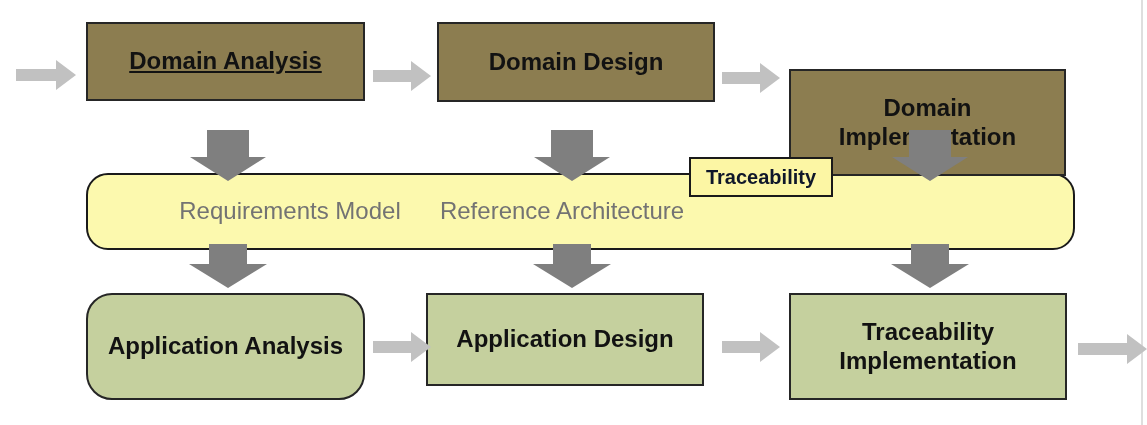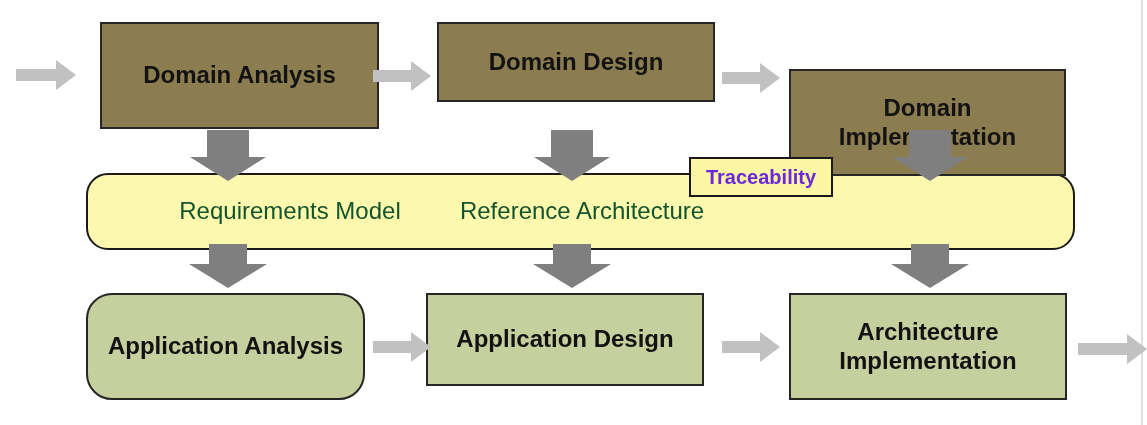--- a/index.html
+++ b/index.html
@@ -14,55 +14,55 @@
     padding:0 6px;z-index:2;
   }
   .box.domain{background:var(--domain-box-fill,#8C7D50);}
   .box.application{background:var(--application-box-fill,#C5D09E);}
   .band{
     position:absolute;box-sizing:border-box;left:86px;top:173px;width:989px;height:77px;
     background:var(--band-fill,#FCF9AE);border:2px solid #1a1a1a;border-radius:22px;z-index:1;
   }
   .band-label{
     position:absolute;top:211px;transform:translate(-50%,-50%);
-    font-size:24px;color:#14532d;white-space:nowrap;z-index:2;text-align:right;
+    font-size:24px;color:#737373;white-space:nowrap;z-index:2;text-align:right;
   }
   .tag{
     position:absolute;box-sizing:border-box;left:689px;top:157px;width:144px;height:40px;
     background:var(--tag-fill,#FCF6A4);border:2px solid #1a1a1a;z-index:3;
     display:flex;align-items:center;justify-content:center;
-    font-weight:bold;font-size:20px;color:#6d28d9;
+    font-weight:bold;font-size:20px;color:#0f172a;
   }
   .arr{position:absolute;z-index:2;display:block;}
   .arrow-light{fill:var(--arrow-light,#C1C1C1);}
   .arrow-dark{fill:var(--arrow-dark,#7F7F7F);}
   .page-edge{
     position:absolute;left:1141px;top:0;width:2px;height:425px;
     background:var(--page-edge,#dedede);z-index:0;
   }
 </style>
 </head>
 <body>
 
 <div class="stage">
 
   <div class="page-edge"></div>
 
   <div class="band"></div>
 
-  <div class="box domain" style="left:100px;top:22px;width:279px;height:107px;">Domain Analysis</div>
+  <div class="box domain" style="left:86px;top:22px;width:279px;height:79px;text-decoration:underline;">Domain Analysis</div>
   <div class="box domain" style="left:437px;top:22px;width:278px;height:80px;">Domain Design</div>
   <div class="box domain" style="left:789px;top:22px;width:277px;height:107px;margin-top:47px;">Domain Implementation</div>
 
   <div class="box application" style="left:86px;top:293px;width:279px;height:107px;border-radius:26px;">Application Analysis</div>
   <div class="box application" style="left:426px;top:293px;width:278px;height:93px;text-align:center;">Application Design</div>
-  <div class="box application" style="left:789px;top:293px;width:278px;height:107px;">Architecture Implementation</div>
+  <div class="box application" style="left:789px;top:293px;width:278px;height:107px;">Traceability Implementation</div>
 
   <span class="band-label" style="left:290px;">Requirements Model</span>
-  <span class="band-label" style="left:582px;">Reference Architecture</span>
+  <span class="band-label" style="left:562px;">Reference Architecture</span>
 
   <div class="tag">Traceability</div>
 
   <svg class="arr" style="left:16px;top:60px;" width="60" height="30" viewBox="0 0 60 30">
     <polygon class="arrow-light" points="0,9 40,9 40,0 60,15 40,30 40,21 0,21"></polygon>
   </svg>
   <svg class="arr" style="left:373px;top:61px;" width="58" height="30" viewBox="0 0 58 30">
     <polygon class="arrow-light" points="0,9 38,9 38,0 58,15 38,30 38,21 0,21"></polygon>
   </svg>
   <svg class="arr" style="left:722px;top:63px;" width="58" height="30" viewBox="0 0 58 30">

